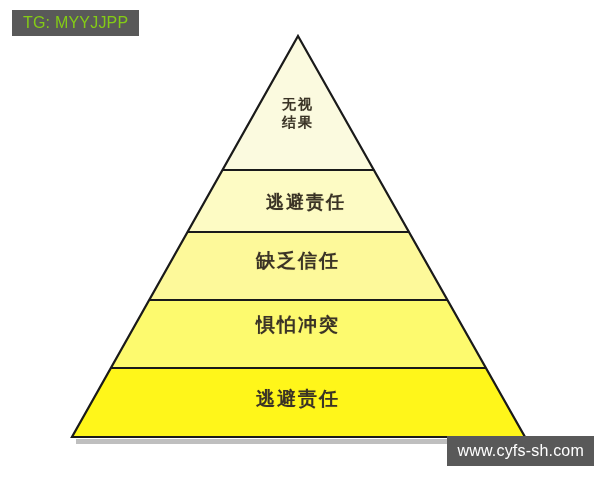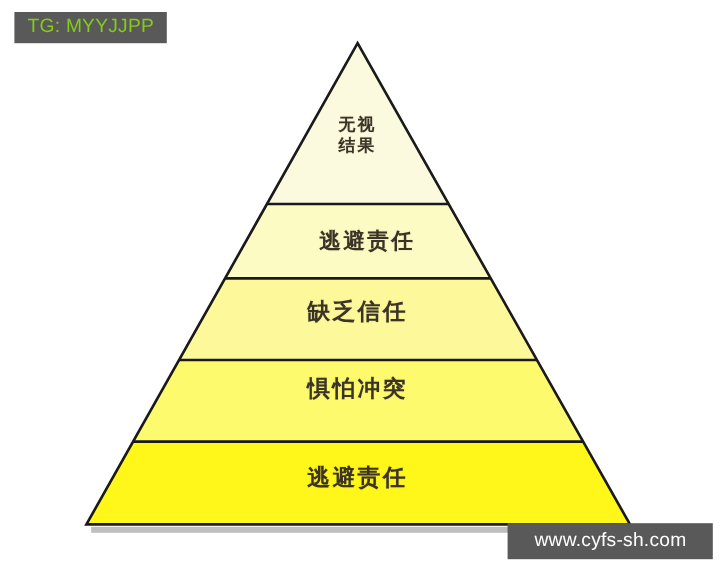--- a/index.html
+++ b/index.html
@@ -94,21 +94,21 @@
     top: 10px;
     height: 26px;
     padding: 0 11px;
     font-size: 16px;
     letter-spacing: 0.2px;
   }
   #badge-site {
     right: 6px;
     bottom: 14px;
     height: 30px;
-    padding: 0 22px;
+    padding: 0 10px;
     font-size: 16px;
     letter-spacing: 0.2px;
   }
 </style>
 </head>
 <body style="background: rgb(255, 255, 255);">
 
 <div id="canvas">
 
   <div class="figure">

